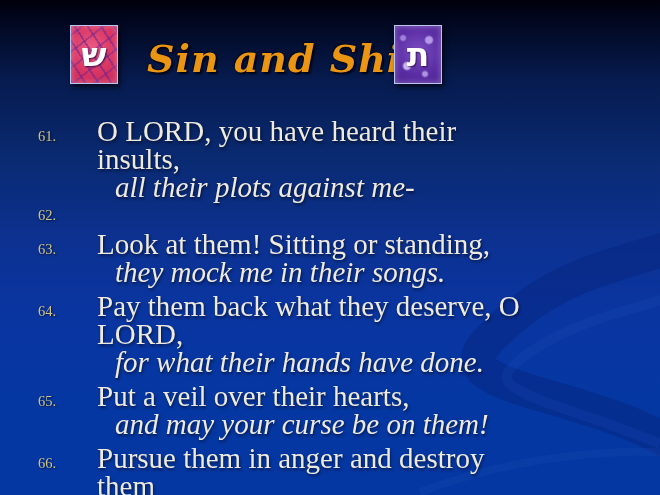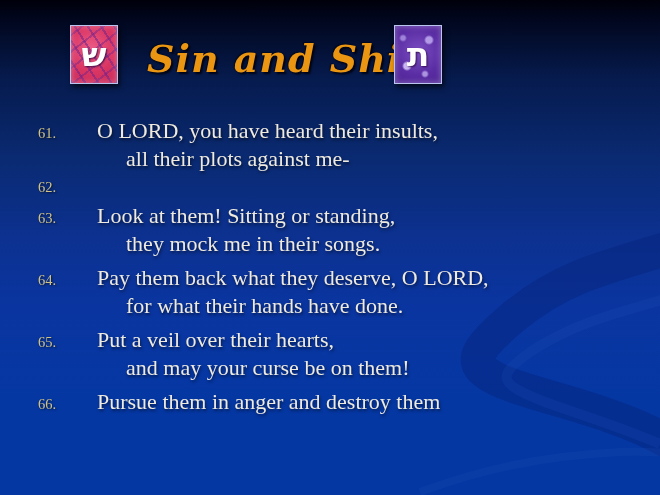--- a/index.html
+++ b/index.html
@@ -68,26 +68,26 @@
     padding-left:38px;
     margin-bottom:6px;
   }
   .verse-num{
     flex:0 0 59px;
     font-size:14.5px;
     color:#cfc387;
     text-shadow:1px 1px 2px rgba(0,0,0,0.6);
   }
   .verse-text{
-    font-size:22px;
+    font-size:29px;
     line-height:28px;
     color:#efeade;
     text-shadow:1px 2px 3px rgba(0,0,0,0.55);
   }
-  .verse-line2{margin-left:29px;}
+  .verse-line2{margin-left:18px;font-style:italic;}
 </style>
 </head>
 <body>
 
 <div class="slide">
 
   <svg class="swirl" viewBox="0 0 660 495" xmlns="http://www.w3.org/2000/svg">
     <path d="M 690 242 C 600 268, 560 278, 512 318 C 478 347, 470 360, 485 372
              C 505 388, 560 398, 610 416 C 650 430, 672 442, 690 456" fill="none" stroke="#06247c" stroke-opacity="0.45" stroke-width="34"></path>
     <path d="M 690 292 C 620 312, 575 322, 530 352 C 505 370, 500 378, 515 388

